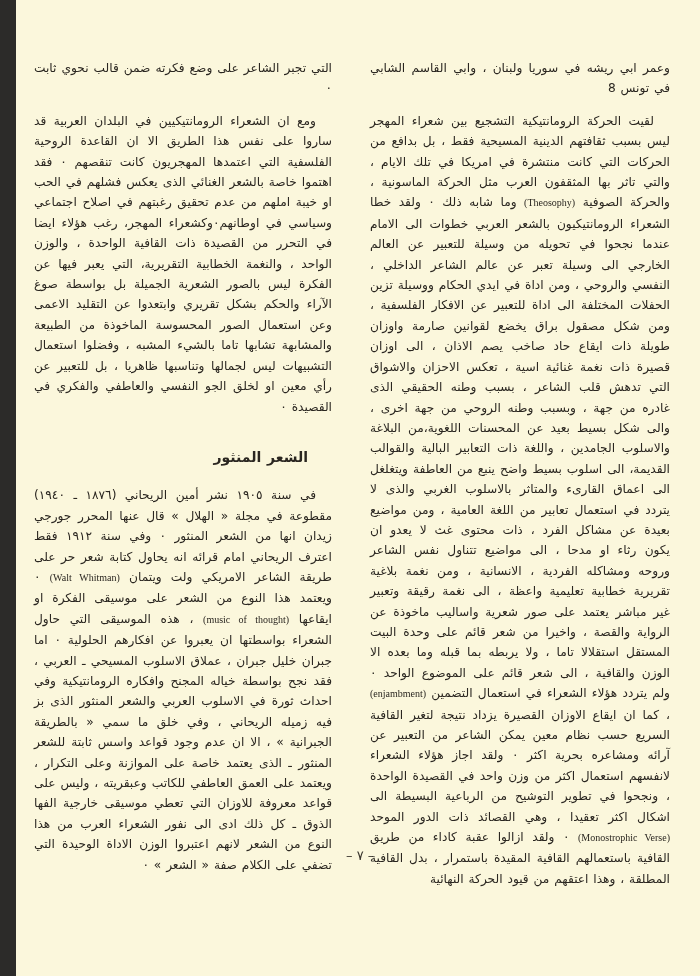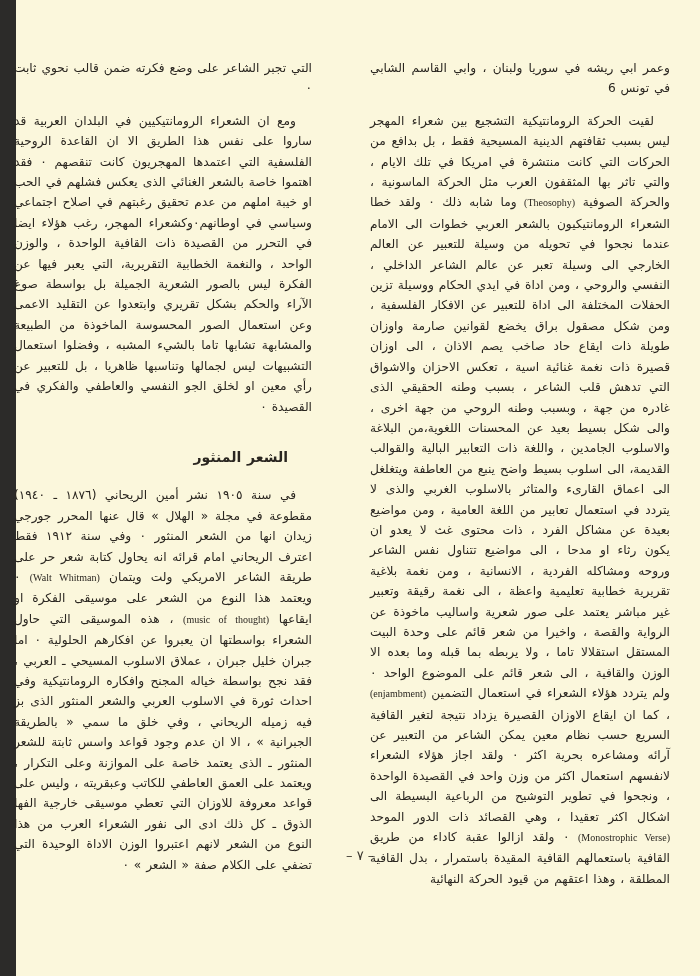--- a/index.html
+++ b/index.html
@@ -40,21 +40,21 @@
       font-size: 12.2px;
       line-height: 20.4px;
       letter-spacing: 0;
       word-spacing: 1px;
     }
     .col-right {
       right: 30px;
       width: 300px;
     }
     .col-left {
-      right: 388px;
+      right: 368px;
       width: 304px;
     }
     .col-left-inner {
       padding-left: 6px;
     }
     .para {
       margin: 0 0 12px 0;
       text-indent: 0;
     }
     .para.indent {
@@ -82,21 +82,21 @@
     }
   </style>
 </head>
 <body>
 
 <div class="binding-edge"></div>
 
 <div class="page">
 
   <div class="column col-right">
-    <p class="para">وعمر ابي ريشه في سوريا ولبنان ، وابي القاسم الشابي في تونس 6</p>
+    <p class="para">وعمر ابي ريشه في سوريا ولبنان ، وابي القاسم الشابي في تونس 8</p>
     <p class="para indent"><span>لقيت الحركة الرومانتيكية التشجيع بين شعراء المهجر ليس بسبب ثقافتهم الدينية المسيحية فقط ، بل بدافع من الحركات التي كانت منتشرة في امريكا في تلك الايام ، والتي تاثر بها المثقفون العرب مثل الحركة الماسونية ، والحركة الصوفية</span> <span class="latin">(Theosophy)</span> <span>وما شابه ذلك ٠ ولقد خطا الشعراء الرومانتيكيون بالشعر العربي خطوات الى الامام عندما نجحوا في تحويله من وسيلة للتعبير عن العالم الخارجي الى وسيلة تعبر عن عالم الشاعر الداخلي ، النفسي والروحي ، ومن اداة في ايدي الحكام ووسيلة تزين الحفلات المختلفة الى اداة للتعبير عن الافكار الفلسفية ، ومن شكل مصقول براق يخضع لقوانين صارمة واوزان طويلة ذات ايقاع حاد صاخب يصم الاذان ، الى اوزان قصيرة ذات نغمة غنائية اسية ، تعكس الاحزان والاشواق التي تدهش قلب الشاعر ، بسبب وطنه الحقيقي الذى غادره من جهة ، وبسبب وطنه الروحي من جهة اخرى ، والى شكل بسيط بعيد عن المحسنات اللغوية،من البلاغة والاسلوب الجامدين ، واللغة ذات التعابير البالية والقوالب القديمة، الى اسلوب بسيط واضح ينبع من العاطفة ويتغلغل الى اعماق القارىء والمتاثر بالاسلوب الغربي والذى لا يتردد في استعمال تعابير من اللغة العامية ، ومن مواضيع بعيدة عن مشاكل الفرد ، ذات محتوى غث لا يعدو ان يكون رثاء او مدحا ، الى مواضيع تتناول نفس الشاعر وروحه ومشاكله الفردية ، الانسانية ، ومن نغمة بلاغية تقريرية خطابية تعليمية واعظة ، الى نغمة رقيقة وتعبير غير مباشر يعتمد على صور شعرية واساليب ماخوذة عن الرواية والقصة ، واخيرا من شعر قائم على وحدة البيت المستقل استقلالا تاما ، ولا يربطه بما قبله وما بعده الا الوزن والقافية ، الى شعر قائم على الموضوع الواحد ٠ ولم يتردد هؤلاء الشعراء في استعمال التضمين</span> <span class="latin">(enjambment)</span> <span>، كما ان ايقاع الاوزان القصيرة يزداد نتيجة لتغير القافية السريع حسب نظام معين يمكن الشاعر من التعبير عن آرائه ومشاعره بحرية اكثر ٠ ولقد اجاز هؤلاء الشعراء لانفسهم استعمال اكثر من وزن واحد في القصيدة الواحدة ، ونجحوا في تطوير التوشيح من الرباعية البسيطة الى اشكال اكثر تعقيدا ، وهي القصائد ذات الدور الموحد</span> <span class="latin">(Monostrophic Verse)</span> <span>٠ ولقد ازالوا عقبة كاداء من طريق القافية باستعمالهم القافية المقيدة باستمرار ، بدل القافية المطلقة ، وهذا اعتقهم من قيود الحركة النهائية</span></p>
   </div>
 
   <div class="column col-left">
     <div class="col-left-inner">
       <p class="para">التي تجبر الشاعر على وضع فكرته ضمن قالب نحوي ثابت ٠</p>
       <p class="para indent">ومع ان الشعراء الرومانتيكيين في البلدان العربية قد ساروا على نفس هذا الطريق الا ان القاعدة الروحية الفلسفية التي اعتمدها المهجريون كانت تنقصهم ٠ فقد اهتموا خاصة بالشعر الغنائي الذى يعكس فشلهم في الحب او خيبة املهم من عدم تحقيق رغبتهم في اصلاح اجتماعي وسياسي في اوطانهم٠وكشعراء المهجر، رغب هؤلاء ايضا في التحرر من القصيدة ذات القافية الواحدة ، والوزن الواحد ، والنغمة الخطابية التقريرية، التي يعبر فيها عن الفكرة ليس بالصور الشعرية الجميلة بل بواسطة صوغ الآراء والحكم بشكل تقريري وابتعدوا عن التقليد الاعمى وعن استعمال الصور المحسوسة الماخوذة من الطبيعة والمشابهة تشابها تاما بالشيء المشبه ، وفضلوا استعمال التشبيهات ليس لجمالها وتناسبها ظاهريا ، بل للتعبير عن رأي معين او لخلق الجو النفسي والعاطفي والفكري في القصيدة ٠</p>
       <h2 class="heading">الشعر المنثور</h2>
       <p class="para indent"><span>في سنة ١٩٠٥ نشر أمين الريحاني (١٨٧٦ ـ ١٩٤٠) مقطوعة في مجلة « الهلال » قال عنها المحرر جورجي زيدان انها من الشعر المنثور ٠ وفي سنة ١٩١٢ فقط اعترف الريحاني امام قرائه انه يحاول كتابة شعر حر على طريقة الشاعر الامريكي ولت ويتمان</span> <span class="latin">(Walt Whitman)</span> <span>٠ ويعتمد هذا النوع من الشعر على موسيقى الفكرة او ايقاعها</span> <span class="latin">(music of thought)</span> <span>، هذه الموسيقى التي حاول الشعراء بواسطتها ان يعبروا عن افكارهم الحلولية ٠ اما جبران خليل جبران ، عملاق الاسلوب المسيحي ـ العربي ، فقد نجح بواسطة خياله المجنح وافكاره الرومانتيكية وفي احداث ثورة في الاسلوب العربي والشعر المنثور الذى بز فيه زميله الريحاني ، وفي خلق ما سمي « بالطريقة الجبرانية » ، الا ان عدم وجود قواعد واسس ثابتة للشعر المنثور ـ الذى يعتمد خاصة على الموازنة وعلى التكرار ، ويعتمد على العمق العاطفي للكاتب وعبقريته ، وليس على قواعد معروفة للاوزان التي تعطي موسيقى خارجية الفها الذوق ـ كل ذلك ادى الى نفور الشعراء العرب من هذا النوع من الشعر لانهم اعتبروا الوزن الاداة الوحيدة التي تضفي على الكلام صفة « الشعر » ٠</span></p>
     </div>

